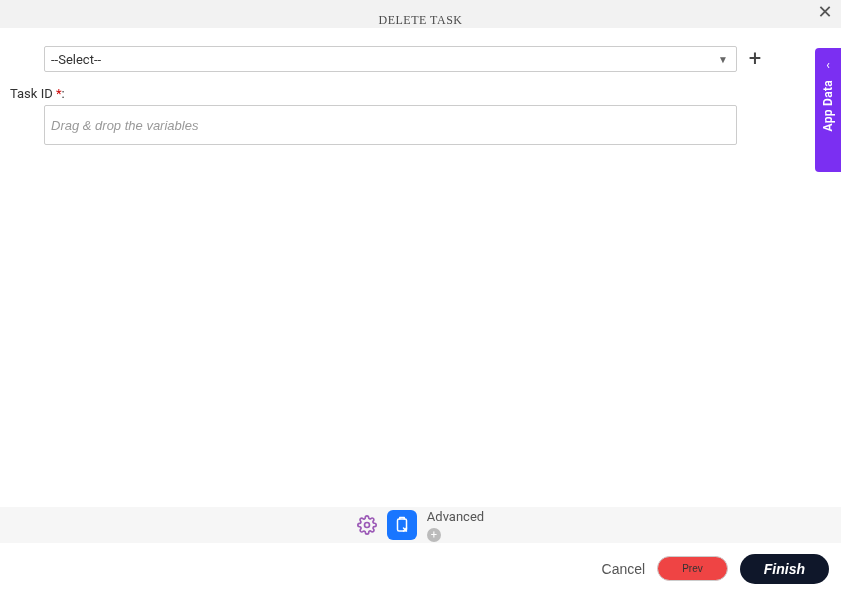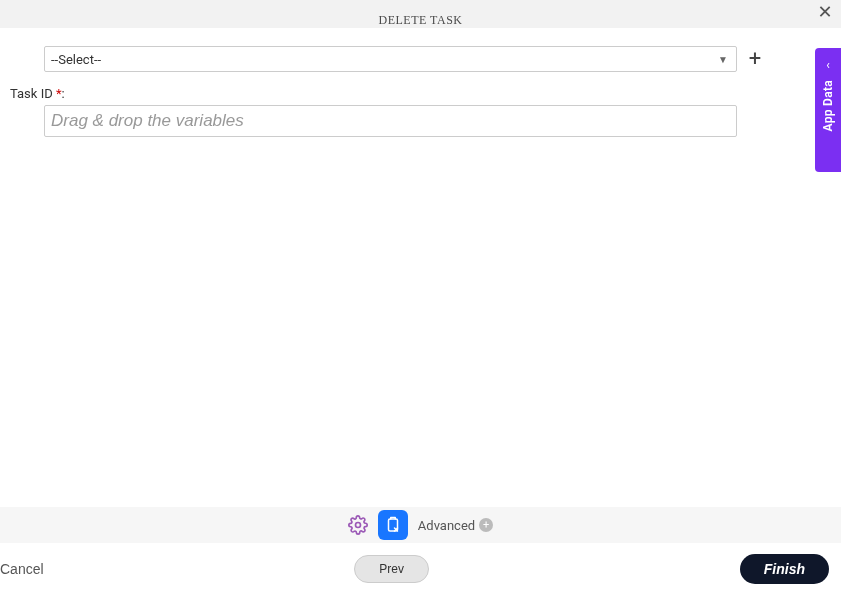--- a/index.html
+++ b/index.html
@@ -98,25 +98,25 @@
     width: 20px;
     height: 20px;
     color: #444;
     font-size: 22px;
     line-height: 20px;
     cursor: pointer;
     text-align: center;
   }
   .text-input {
     width: 693px;
-    height: 32px;
+    height: 40px;
     border: 1px solid #ccc;
     border-radius: 2px;
     padding: 0 6px;
-    font-size: 17px;
+    font-size: 13px;
     font-style: italic;
     color: #15803d;
     background: #fff;
   }
   .text-input::placeholder { color:#999; font-style: italic; }
 
   .side-tab {
     position: absolute;
     right: 0;
     top: 48px;
@@ -171,20 +171,21 @@
     color: #fff;
     cursor: pointer;
   }
   .adv-label {
     font-size: 13px;
     color: #555;
     display: inline-flex;
     align-items: flex-start;
     gap: 4px;
     cursor: pointer;
+    flex-direction: column;
   }
   .adv-plus {
     width: 14px;
     height: 14px;
     background: #bbb;
     border-radius: 50%;
     color: #fff;
     font-size: 11px;
     line-height: 14px;
     text-align: center;
@@ -192,37 +193,37 @@
 
   .footer {
     position: absolute;
     left: 0;
     right: 0;
     bottom: 0;
     height: 48px;
     background: #fff;
     display: flex;
     align-items: center;
-    justify-content: space-between;
+    justify-content: flex-end;
     gap: 12px;
     padding-right: 12px;
     border-top: 1px solid #fff;
   }
   .btn-cancel {
     background: none;
     border: none;
     color: #555;
     font-size: 14px;
     cursor: pointer;
   }
   .btn-prev {
-    background: #e5e5e5;
+    background: #ef4444;
     border: 1.5px solid #ccc;
     color: #333;
-    font-size: 12px;
+    font-size: 10px;
     padding: 6px 24px;
     border-radius: 18px;
     cursor: pointer;
   }
   .btn-finish {
     background: #0f172a;
     border: none;
     color: #fff;
     font-size: 14px;
     font-weight: 600;

